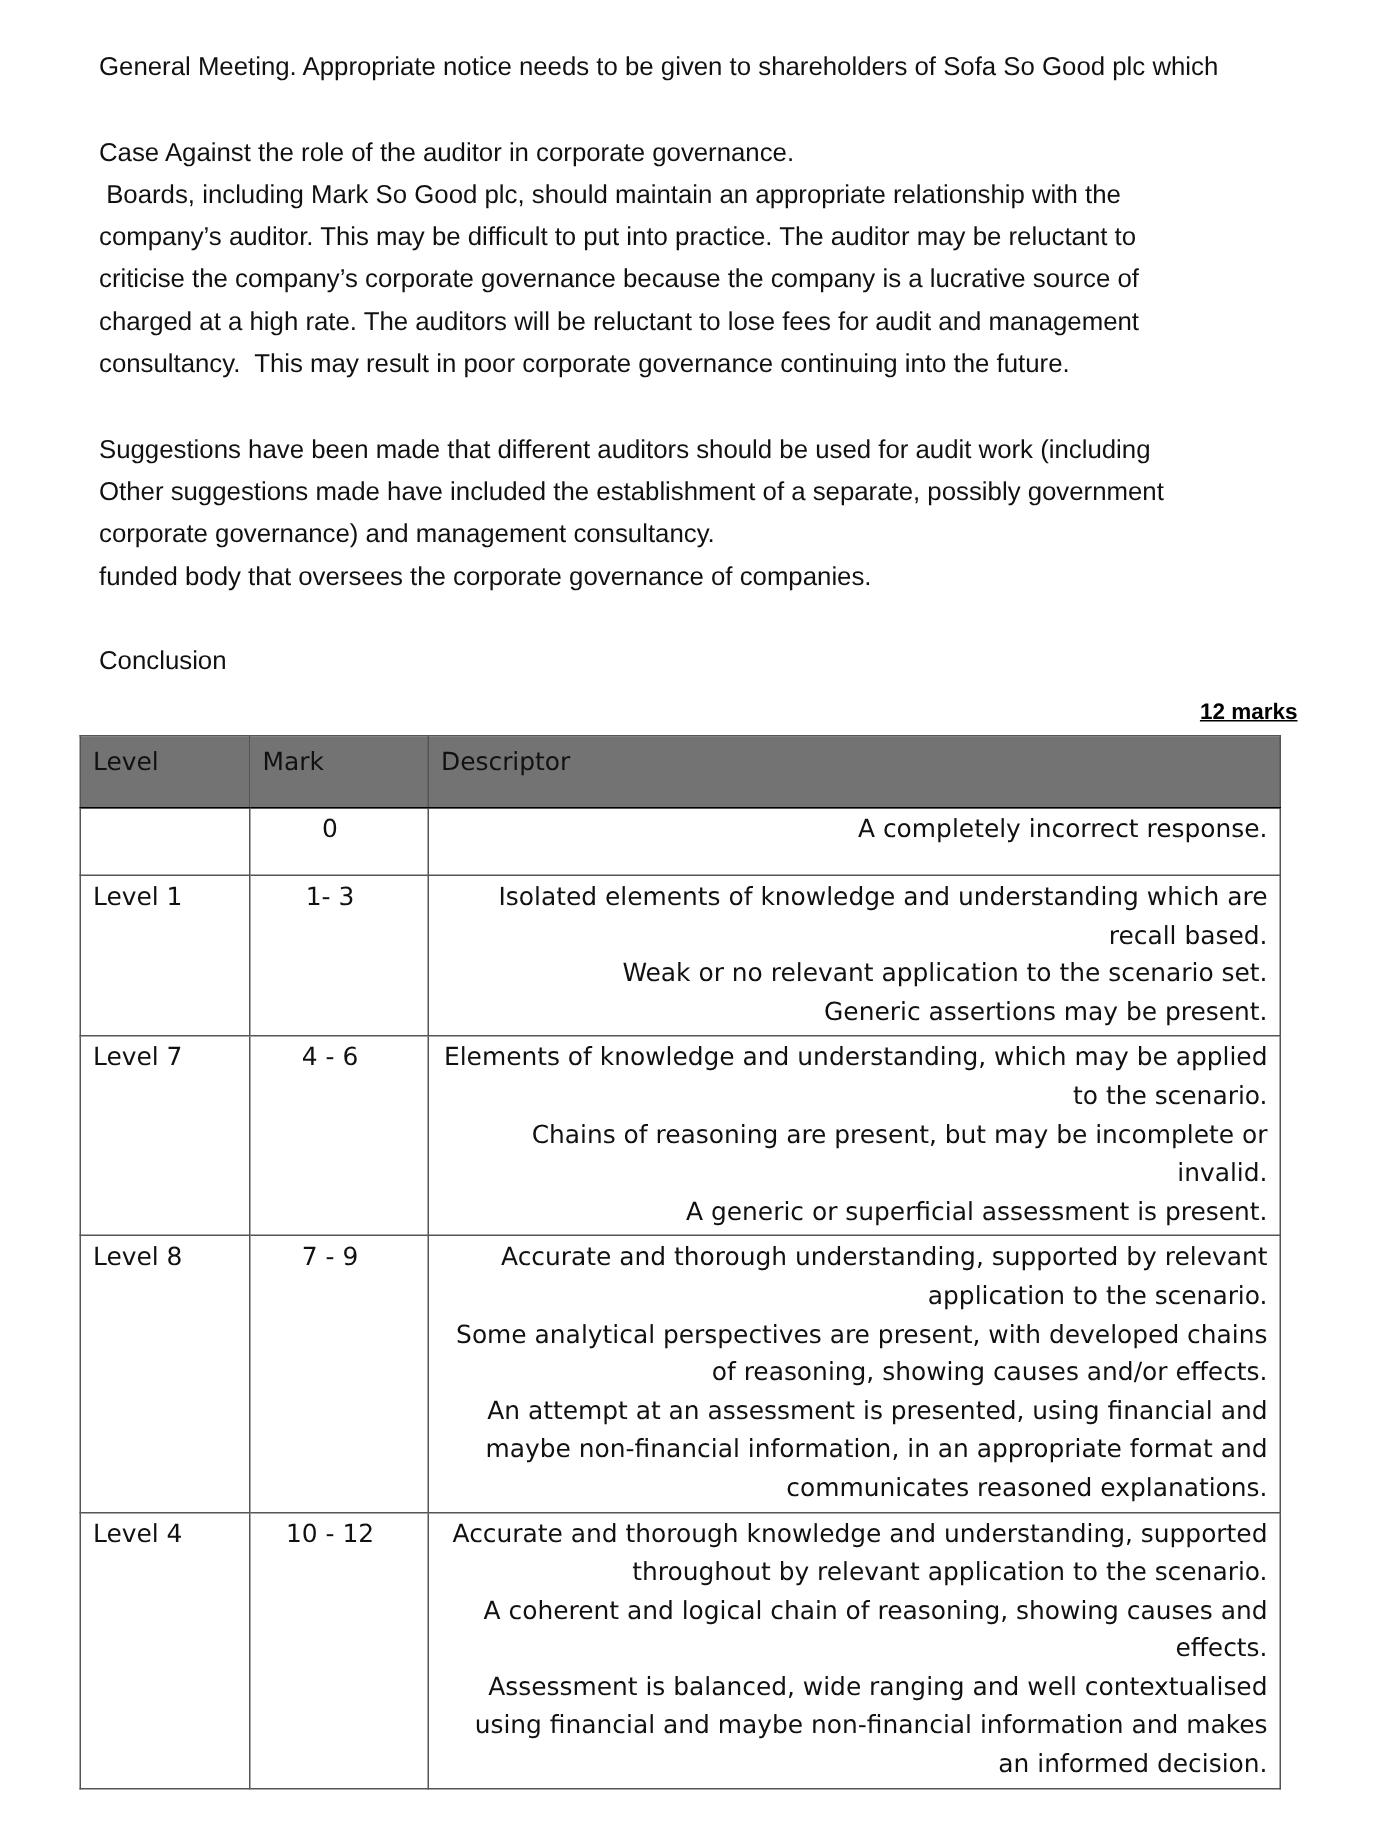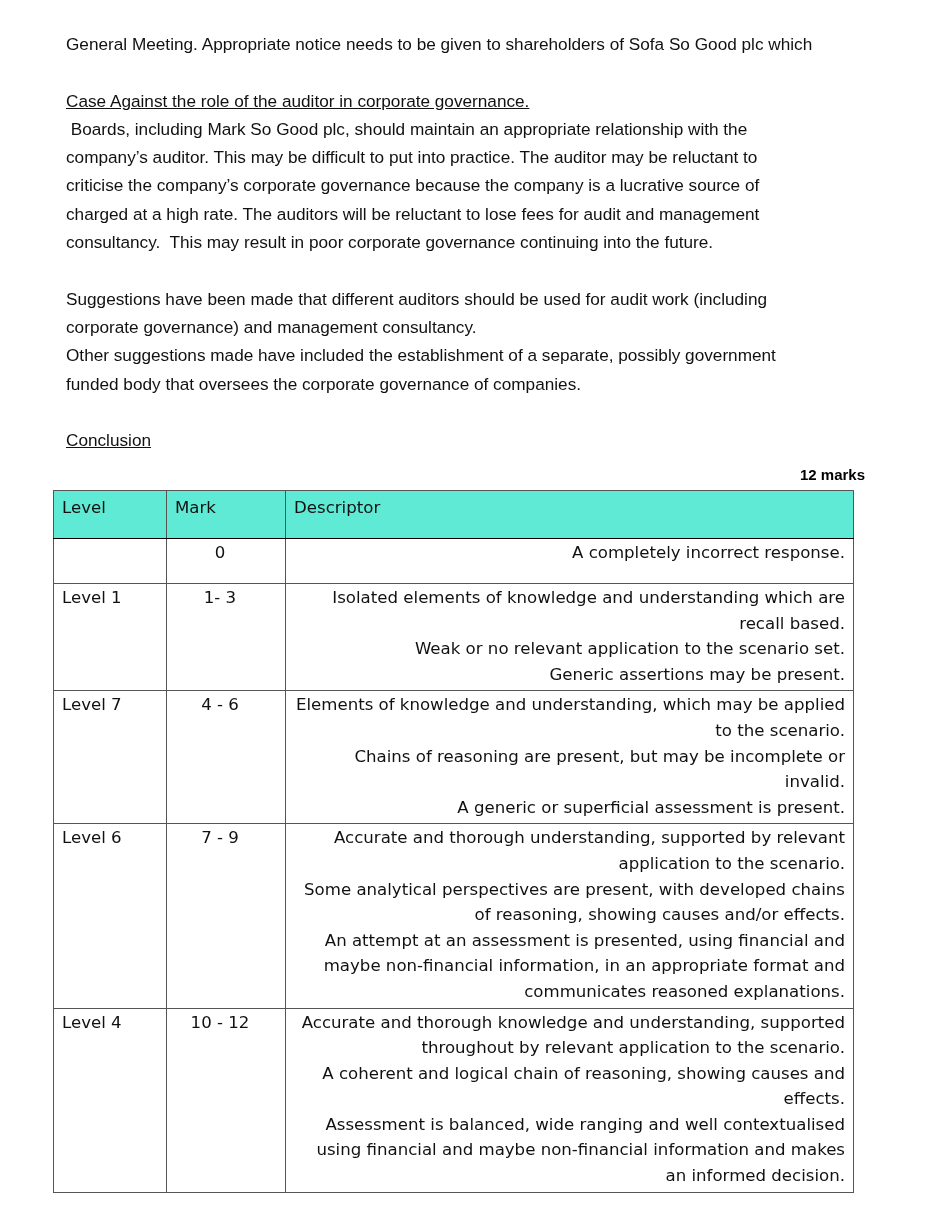--- a/index.html
+++ b/index.html
@@ -1,49 +1,49 @@
 <!DOCTYPE html>
 <html><head>
 <meta charset="utf-8">
 <style>
   html, body { margin:0; padding:0; background:#ffffff; }
   body { width:925px; height:1215px; position:relative; overflow:hidden; color:#000; }
   .prose { position:absolute; left:62px; top:28px; width:810px;
            font-family:"Liberation Sans", sans-serif; font-size:17.2px; line-height:24.3px; color:#111; }
   .prose p { margin:4px; }
   .gap { height:24.3px; }
-  .heading-u { text-decoration:underline; }
+  .heading-u { }
   .marks { position:absolute; right:60px; top:466px; font-family:"Liberation Sans", sans-serif;
-           font-weight:bold; font-size:15px; color:#000; }
+           font-weight:bold; font-size:15px; color:#000;text-decoration:underline; }
   table.rubric { position:absolute; left:53px; top:490px; width:801px; border-collapse:collapse;
                  font-family:"DejaVu Sans", sans-serif; font-size:16.6px; line-height:25.6px; color:#111; table-layout:fixed; }
   table.rubric td, table.rubric th { border:1px solid #555; vertical-align:top; padding:1px 8px 3px 8px; text-align:left; font-weight:normal; }
-  table.rubric thead th { background:#5eead4; height:40px; padding-top:4px; border-bottom:1.5px solid #000; }
+  table.rubric thead th { background:#737373; height:40px; padding-top:4px; border-bottom:1.5px solid #000; }
   col.c1 { width:113px; } col.c2 { width:119px; }
   .level { font-weight:bold; }
   .mark { text-align:center !important; padding-right:20px !important; }
   .desc-line { display:block;text-align:right; }
   .row0 td { height:40px; padding-top:4px; }
 </style>
 </head>
 <body>
 
 <div class="prose">
   <p>General Meeting. Appropriate notice needs to be given to shareholders of Sofa So Good plc which</p>
   <div class="gap"></div>
   <p class="heading-u">Case Against the role of the auditor in corporate governance.</p>
   <p style="white-space:pre"> Boards, including Mark So Good plc, should maintain an appropriate relationship with the</p>
   <p>company’s auditor. This may be difficult to put into practice. The auditor may be reluctant to</p>
   <p>criticise the company’s corporate governance because the company is a lucrative source of</p>
   <p>charged at a high rate. The auditors will be reluctant to lose fees for audit and management</p>
   <p style="white-space:pre">consultancy.  This may result in poor corporate governance continuing into the future.</p>
   <div class="gap"></div>
   <p>Suggestions have been made that different auditors should be used for audit work (including</p>
+  <p>Other suggestions made have included the establishment of a separate, possibly government</p>
   <p>corporate governance) and management consultancy.</p>
-  <p>Other suggestions made have included the establishment of a separate, possibly government</p>
   <p>funded body that oversees the corporate governance of companies.</p>
   <div class="gap"></div>
   <p class="heading-u">Conclusion</p>
 </div>
 
 <div class="marks">12 marks</div>
 
 <table class="rubric">
   <colgroup>
       <col class="c1">
@@ -77,21 +77,21 @@
     <tr>
       <td class="level">Level 7</td>
       <td class="mark">4 - 6</td>
       <td>
         <span class="desc-line">Elements of knowledge and understanding, which may be applied to the scenario.</span>
         <span class="desc-line">Chains of reasoning are present, but may be incomplete or invalid.</span>
         <span class="desc-line">A generic or superficial assessment is present.</span>
       </td>
     </tr>
     <tr>
-      <td class="level">Level 6</td>
+      <td class="level">Level 8</td>
       <td class="mark">7 - 9</td>
       <td>
         <span class="desc-line">Accurate and thorough understanding, supported by relevant application to the scenario.</span>
         <span class="desc-line">Some analytical perspectives are present, with developed chains of reasoning, showing causes and/or effects.</span>
         <span class="desc-line">An attempt at an assessment is presented, using financial and maybe non-financial information, in an appropriate format and communicates reasoned explanations.</span>
       </td>
     </tr>
     <tr>
       <td class="level">Level 4</td>
       <td class="mark">10 - 12</td>

